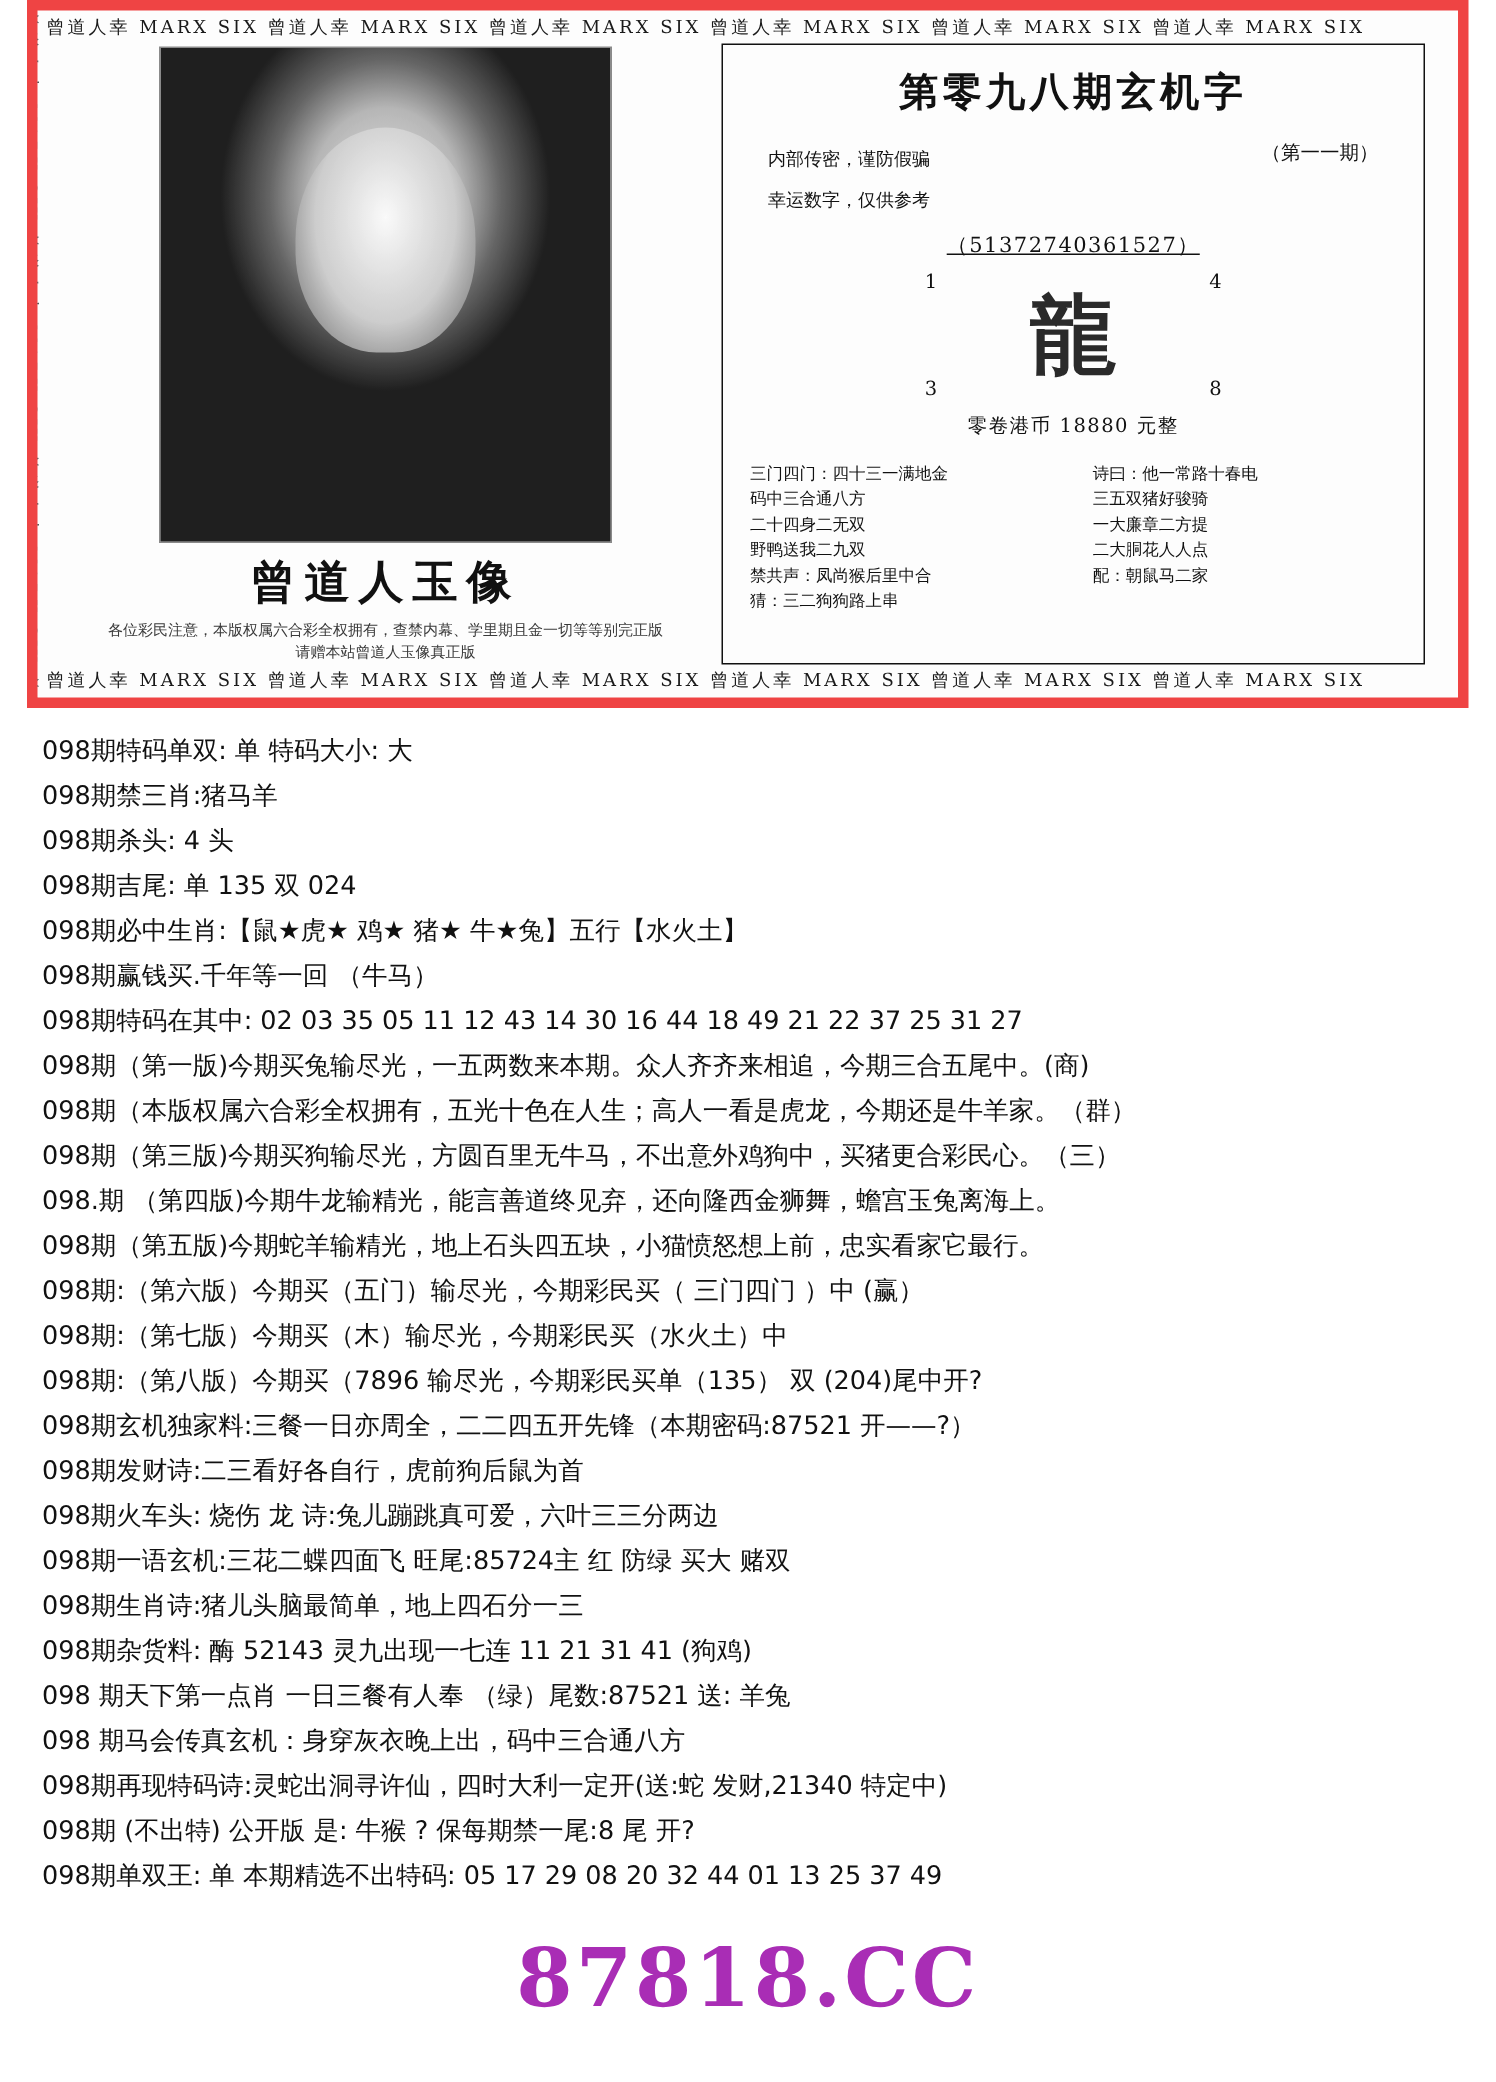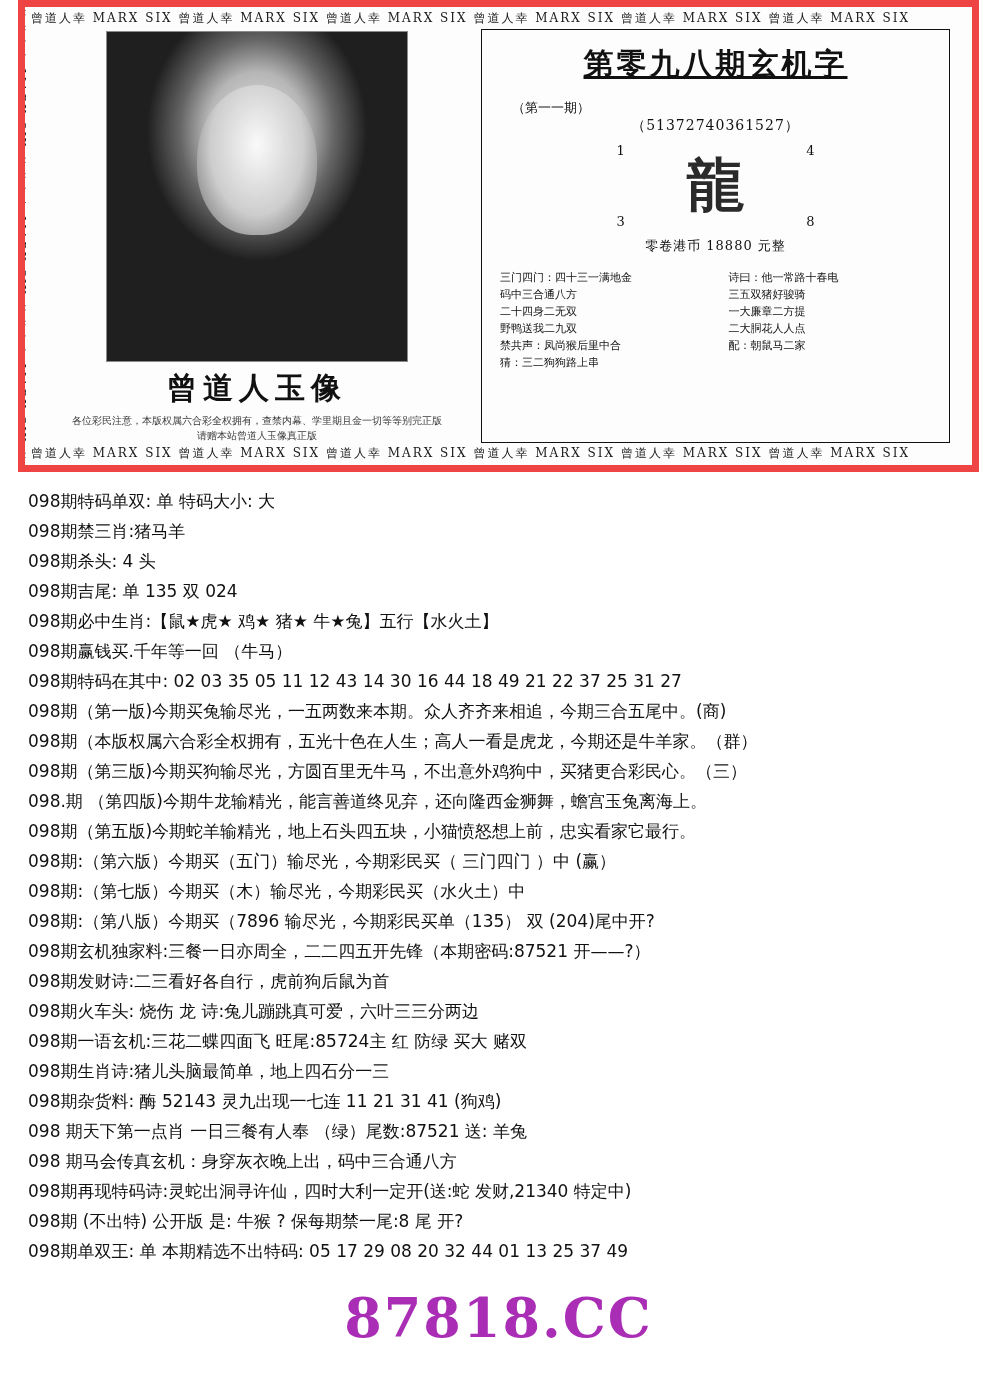--- a/index.html
+++ b/index.html
@@ -87,46 +87,46 @@
     flex:1;
     border:1px solid #111;
     padding:10px 12px;
     box-sizing:border-box;
     display:flex;
     flex-direction:column;
     align-items:center;
     font-family:"DejaVu Serif","Liberation Serif",serif;
   }
   .notice-title{
-    font-size:30px;
+    font-size:26px;
     font-weight:bold;
     letter-spacing:3px;
     margin-top:4px;
-    text-decoration:underline;
   }
   .notice-sub{
     font-size:12px;
     line-height:19px;
     margin-top:8px;
     align-self:flex-start;
     margin-left:28px;
   }
   .notice-row{
     width:100%;
     display:flex;
     justify-content:space-between;
     align-items:flex-start;
     font-size:12px;
     padding:0 18px;
     box-sizing:border-box;
   }
   .notice-code{
     font-size:14px;
     letter-spacing:1px;
-    margin-top:0;
+    margin-top:12px;
+    text-decoration:underline;
   }
   .dragon-wrap{
     position:relative;
     width:210px;height:90px;
     margin-top:6px;
   }
   .dragon-glyph{
     position:absolute;left:50%;top:50%;
     transform:translate(-50%,-50%);
     font-size:58px;
@@ -192,20 +192,24 @@
       <div class="photo-block">
         <div class="photo"></div>
         <div class="photo-title">曾道人玉像</div>
         <div class="photo-note">各位彩民注意，本版权属六合彩全权拥有，查禁内幕、学里期且金一切等等别完正版请赠本站曾道人玉像真正版</div>
       </div>
 
       <div class="notice">
         <div class="notice-title">第零九八期玄机字</div>
 
         <div class="notice-row" style="margin-top:10px;">
+          <div>
+            <div class="notice-sub" style="margin-left:0">内部传密，谨防假骗</div>
+            <div class="notice-sub" style="margin-left:0">幸运数字，仅供参考</div>
+          </div>
           <div style="font-size:13px;margin-top:4px;">（第一一期）</div>
         </div>
 
         <div class="notice-code">（51372740361527）</div>
 
         <div class="dragon-wrap">
           <span class="cnr tl">1</span>
           <span class="cnr tr">4</span>
           <span class="cnr bl">3</span>
           <span class="cnr br">8</span>

